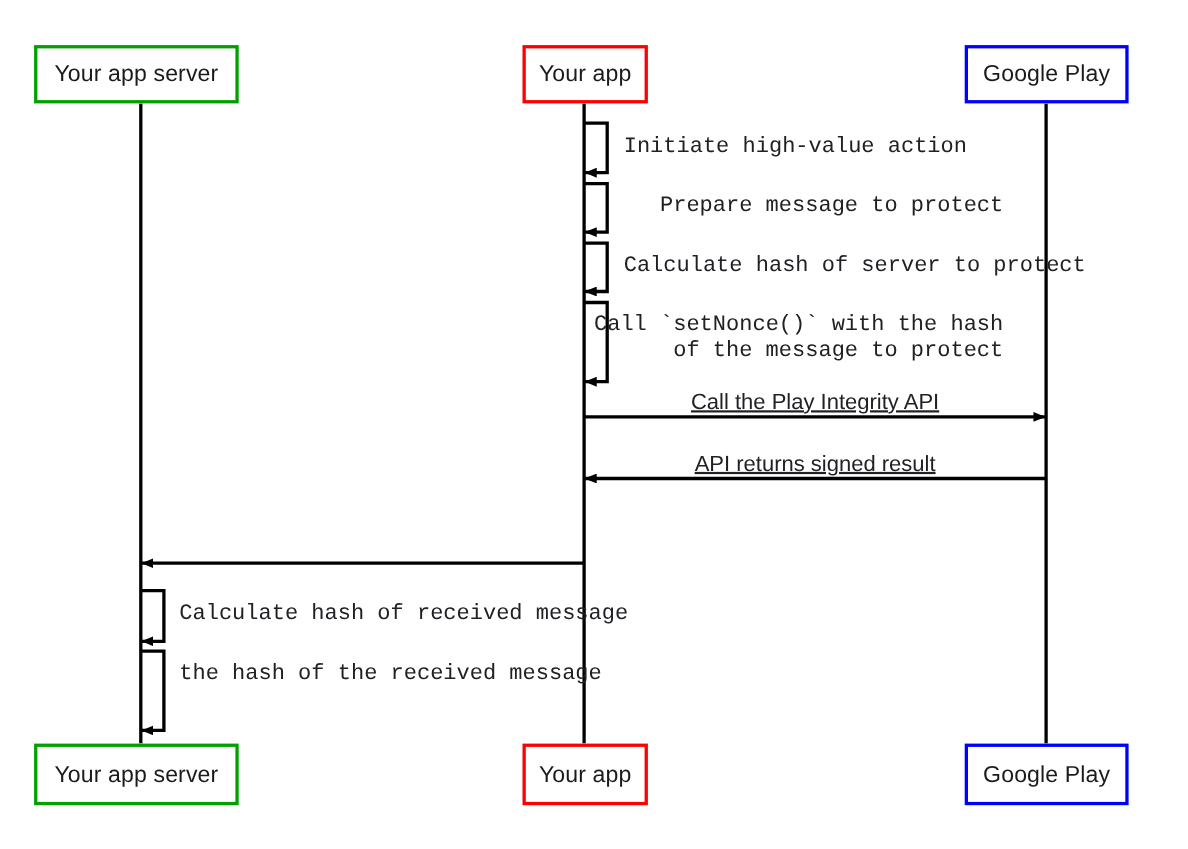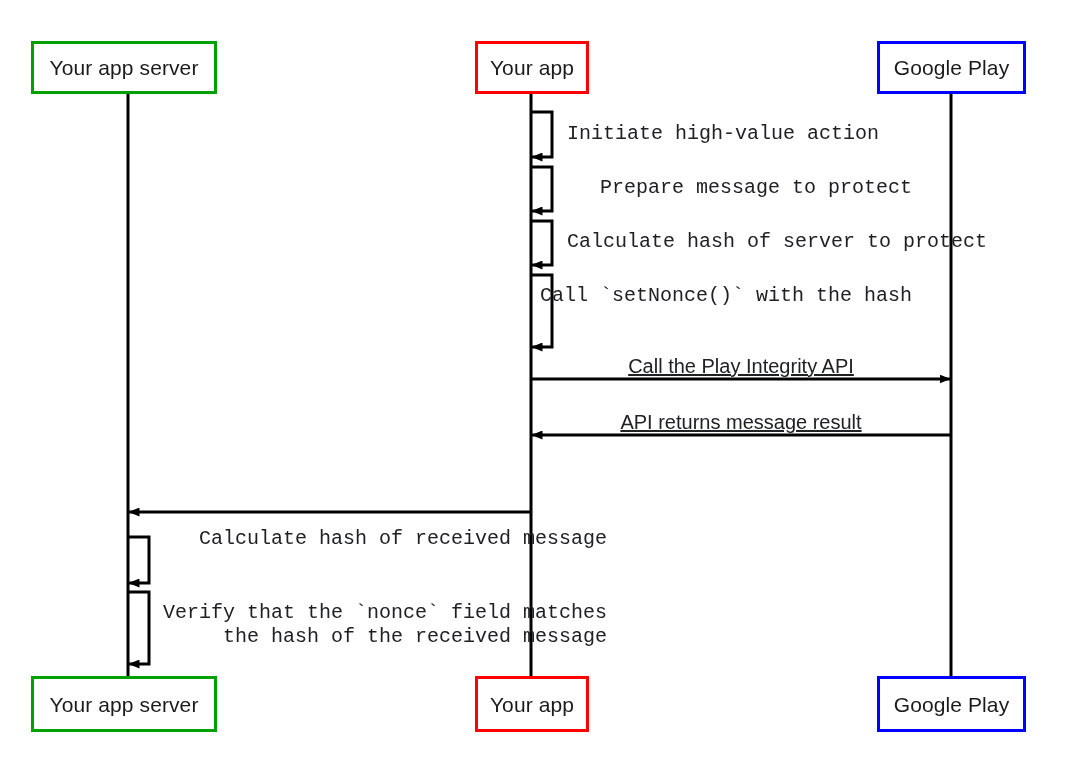--- a/index.html
+++ b/index.html
@@ -107,20 +107,20 @@
     <span class="participant-label">Your app</span>
   </div>
   <div class="participant-box" id="box-google-play-bottom" style="left: 877px; top: 676px; width: 149px; height: 56px; border-color: rgb(0, 0, 255);">
     <span class="participant-label">Google Play</span>
   </div>
 
   <div id="message-labels">
       <div class="msg-label left" style="left: 567px; top: 122px;"><div>Initiate high-value action</div></div>
       <div class="msg-label left" style="left: 600px; top: 176px;"><div>Prepare message to protect</div></div>
       <div class="msg-label left" style="left: 567px; top: 230px;"><div>Calculate hash of server to protect</div></div>
-      <div class="msg-label left" style="left: 540px; top: 284px;"><div>Call `setNonce()` with the hash</div></div>
+      <div class="msg-label left" style="left: 540px; top: 284px;"><div>Call `setNonce()` with the hash</div><div>of the message to protect</div></div>
       <div class="msg-label center" style="left: 741px; top: 354px;"><div>Call the Play Integrity API</div></div>
-      <div class="msg-label center" style="left: 741px; top: 410px;"><div>API returns message result</div></div>
+      <div class="msg-label center" style="left: 741px; top: 410px;"><div>API returns signed result</div></div>
       <div class="msg-label center" style="left: 330px; top: 453px;"></div>
-      <div class="msg-label left" style="left: 163px; top: 527px; margin-left: 36px;"><div>Calculate hash of received message</div></div>
-      <div class="msg-label left" style="left: 163px; top: 601px;"><div>Verify that the `nonce` field matches</div><div>the hash of the received message</div></div>
+      <div class="msg-label left" style="left: 163px; top: 547px;"><div>Calculate hash of received message</div></div>
+      <div class="msg-label left" style="left: 163px; top: 601px;"><div>the hash of the received message</div></div>
     </div>
 </div>
 
 </body></html>

